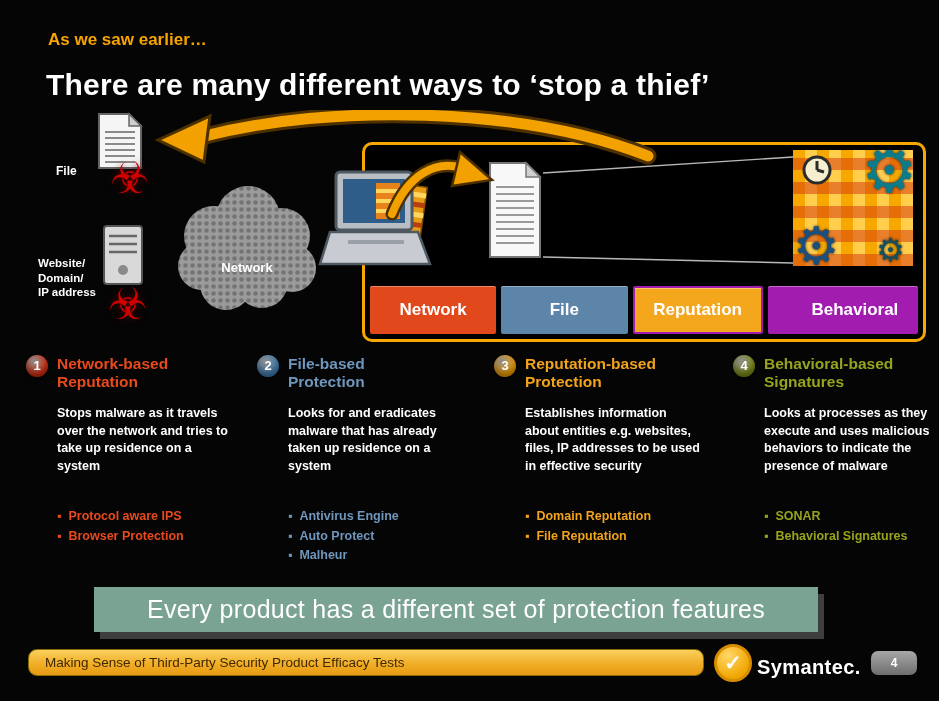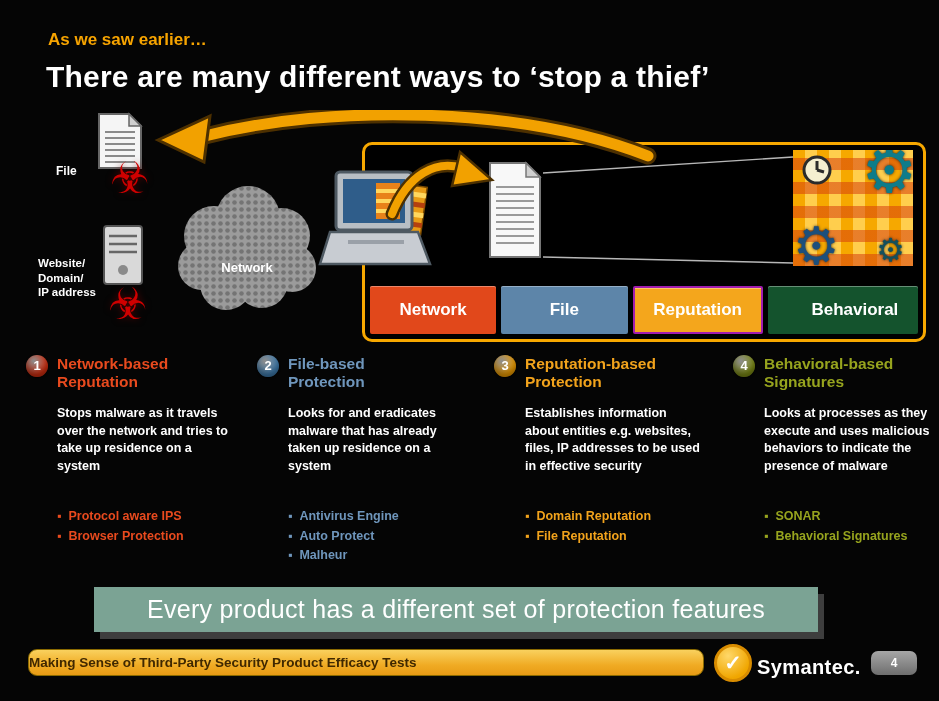--- a/index.html
+++ b/index.html
@@ -1,21 +1,21 @@
 <!DOCTYPE html>
 <html><head>
 <meta charset="utf-8">
 <style>
   html,body{margin:0;padding:0;background:#000;}
   .slide{position:relative;width:939px;height:701px;background:#050505;overflow:hidden;
          font-family:"Liberation Sans",sans-serif;}
 
   
   .kicker{position:absolute;left:48px;top:30px;font-size:17px;font-weight:bold;color:#f7a400;}
-  .title{position:absolute;left:46px;top:60px;font-size:30px;font-weight:bold;color:#ffffff;letter-spacing:.2px;}
+  .title{position:absolute;left:46px;top:68px;font-size:30px;font-weight:bold;color:#ffffff;letter-spacing:.2px;}
 
   
   .diagram{position:absolute;left:0;top:110px;width:860px;height:248px;}
   .abs{position:absolute;}
 
   .file-label{left:56px;top:54px;color:#fff;font-size:12px;font-weight:bold;}
   .website-label{left:38px;top:146px;color:#fff;font-size:11.5px;font-weight:bold;line-height:1.28;}
   .website-label span{display:block;}
   .network-label{left:205px;top:150px;width:84px;text-align:center;color:#fff;font-size:13px;font-weight:bold;}
 
@@ -43,21 +43,21 @@
   .gear2{left:0px;bottom:-6px;font-size:52px;color:#1c4f7c;}
   .gear3{right:8px;bottom:0px;font-size:32px;color:#14505c;}
   .clock{position:absolute;left:8px;top:4px;}
 
   .tabs{position:absolute;left:5px;right:5px;bottom:5px;height:48px;display:flex;gap:5px;}
   .tab{flex:1;display:flex;align-items:center;justify-content:center;color:#fff;font-size:17px;
        font-weight:bold;border-radius:2px;box-shadow:inset 0 1px 0 rgba(255,255,255,.35);}
   .tab-network{background:#e1481b;}
   .tab-file{background:#5d85a9;}
   .tab-reputation{background:#f4a61c;border:2px solid #a21caf;box-sizing:border-box;}
-  .tab-behavioral{background:#14532d;padding-left:24px;}
+  .tab-behavioral{background:#a21caf;padding-left:24px;}
 
   .arrows{position:absolute;left:0;top:0;z-index:7;pointer-events:none;}
 
   
   .cols{position:absolute;left:0;top:355px;width:939px;box-sizing:border-box;
         padding:0 6px 0 26px;display:grid;grid-template-columns:225px 231px 233px 1fr;column-gap:6px;}
   .col .head{display:flex;gap:9px;align-items:flex-start;}
   .orbnum{width:22px;height:22px;min-width:22px;border-radius:50%;color:#fff;font-size:13px;font-weight:bold;
           text-align:center;line-height:22px;box-shadow:0 1px 2px #000, inset 0 -5px 6px rgba(0,0,0,.4);}
   .colhead{font-size:15.5px;font-weight:bold;line-height:1.14;max-width:150px;}
@@ -75,21 +75,21 @@
 
   
   .banner{position:absolute;left:94px;top:587px;width:724px;height:45px;background:#7ba394;
           box-shadow:6px 7px 0 #3e3e3e;display:flex;align-items:center;justify-content:center;
           color:#fff;font-size:25px;letter-spacing:.3px;}
 
   
   .footerbar{position:absolute;left:28px;top:649px;width:676px;height:27px;border-radius:9px;
              background:linear-gradient(180deg,#f9d15e 0%,#f0ab24 60%,#e89b15 100%);
              border:1px solid #8a6a00;box-sizing:border-box;display:flex;align-items:center;
-             color:#402800;font-size:13.5px;font-weight:bold;}
+             padding-left:16px;color:#402800;font-size:13.5px;}
   .brand{position:absolute;left:714px;top:644px;display:flex;align-items:center;gap:5px;}
   .brand-orb{width:32px;height:32px;border-radius:50%;border:3px solid #d88c00;box-sizing:content-box;
              background:radial-gradient(circle at 35% 28%,#ffd86a,#f0a600 72%);
              display:flex;align-items:center;justify-content:center;color:#fff;font-size:21px;font-weight:bold;}
   .brand-name{color:#fff;font-size:20px;font-weight:bold;letter-spacing:.4px;margin-top:8px;}
   .pagebadge{position:absolute;right:22px;top:651px;width:46px;height:24px;border-radius:7px;
              background:linear-gradient(180deg,#a7a7a7,#6e6e6e);display:flex;align-items:center;
              justify-content:center;color:#fff;font-size:12px;font-weight:bold;}
 </style>
 </head>

